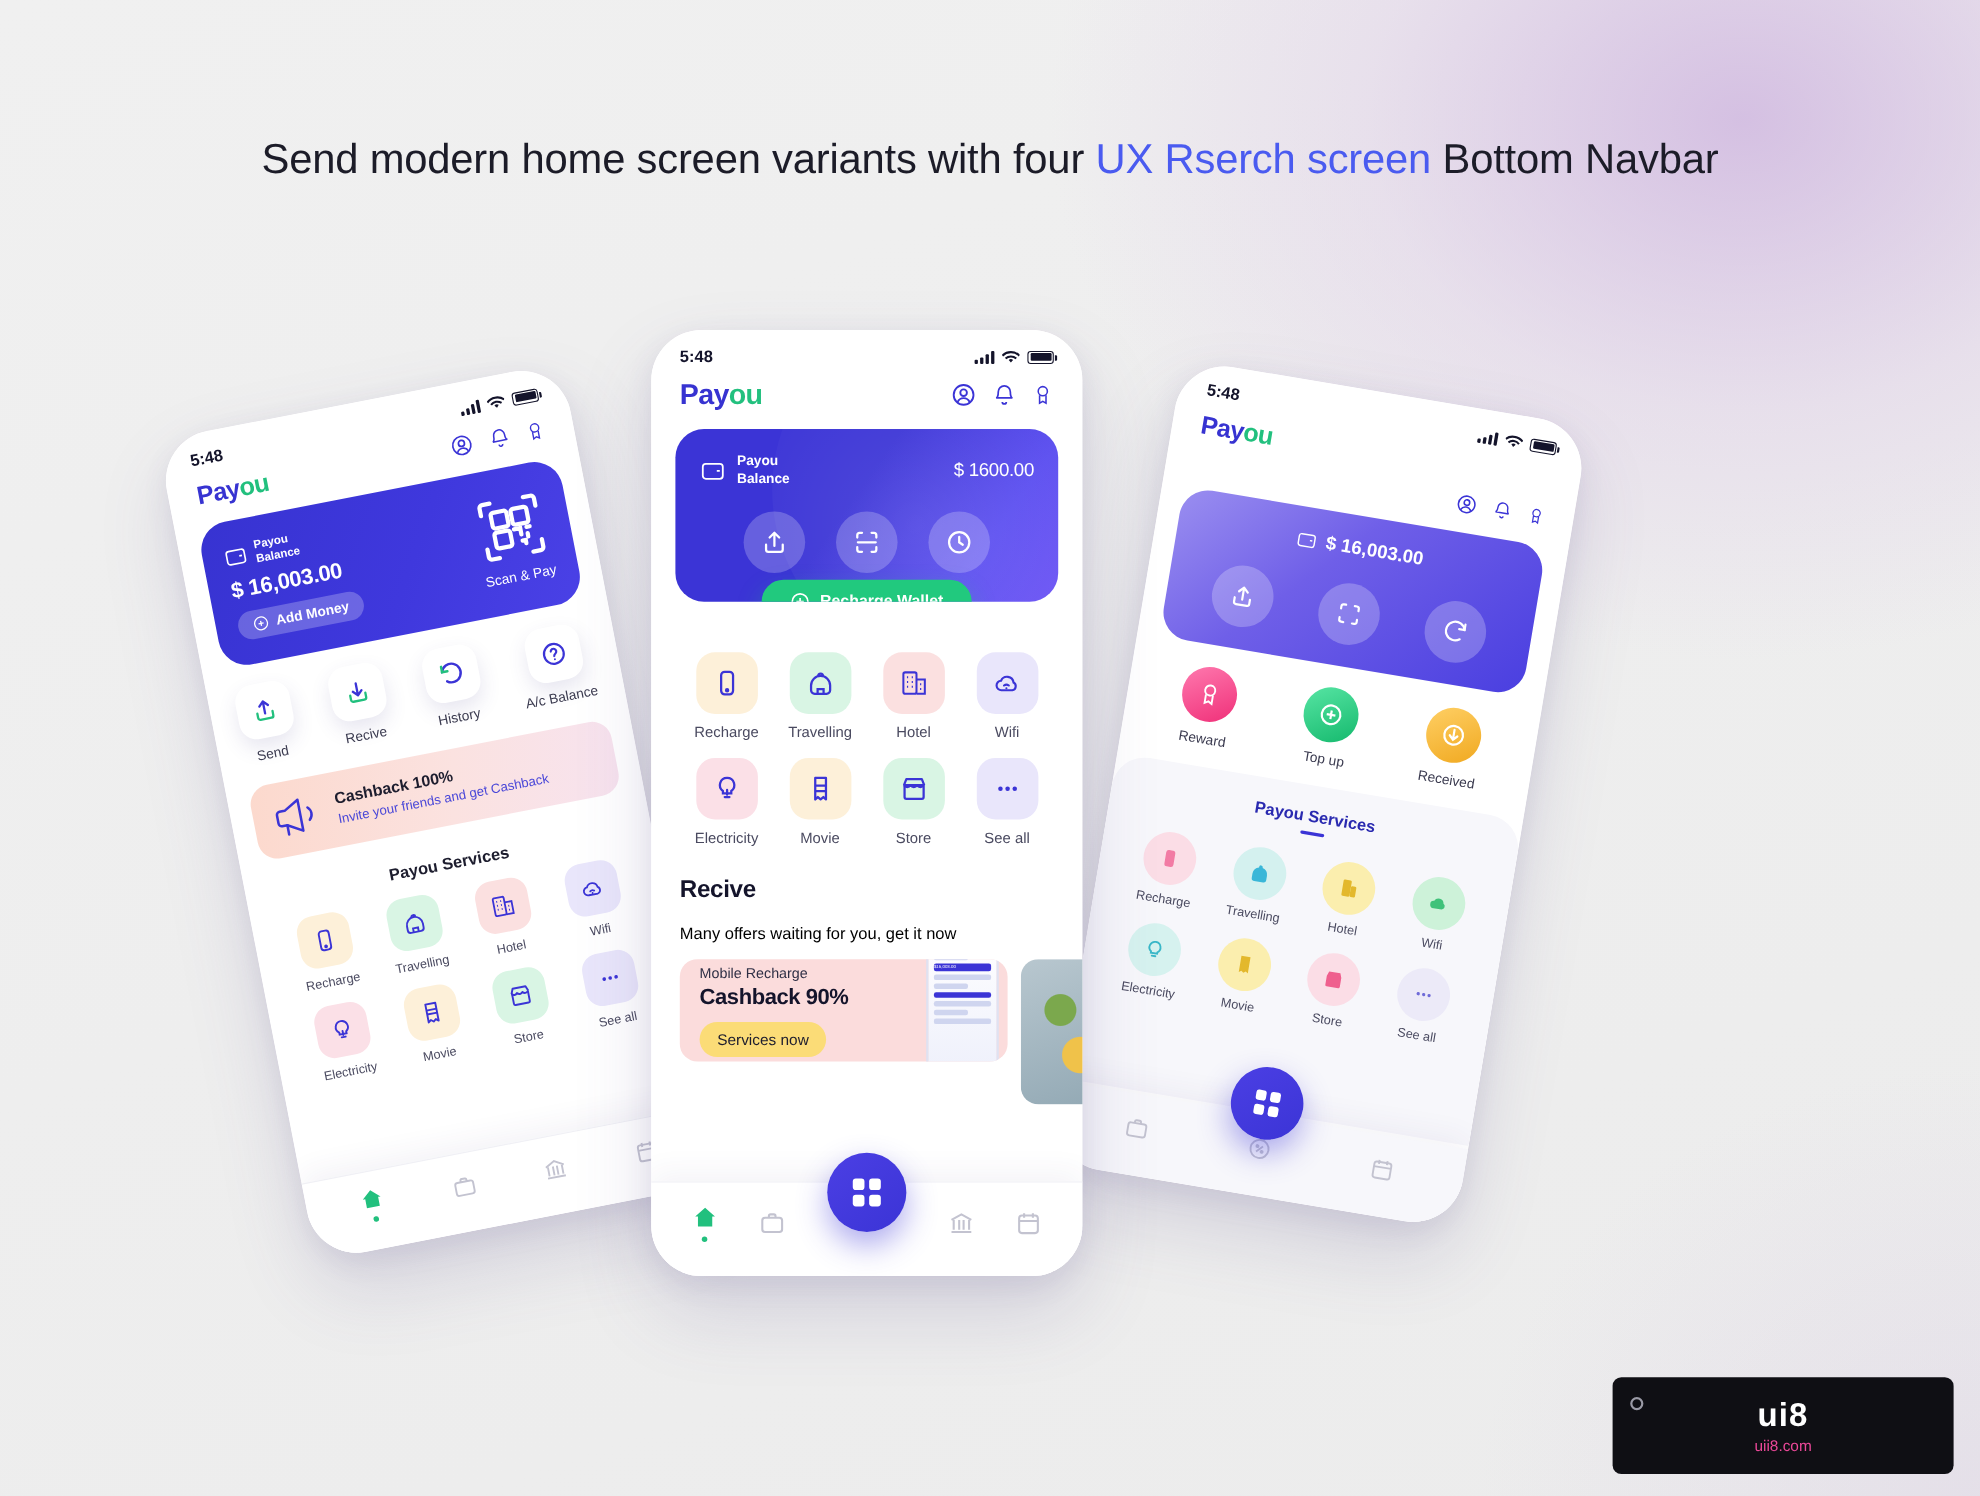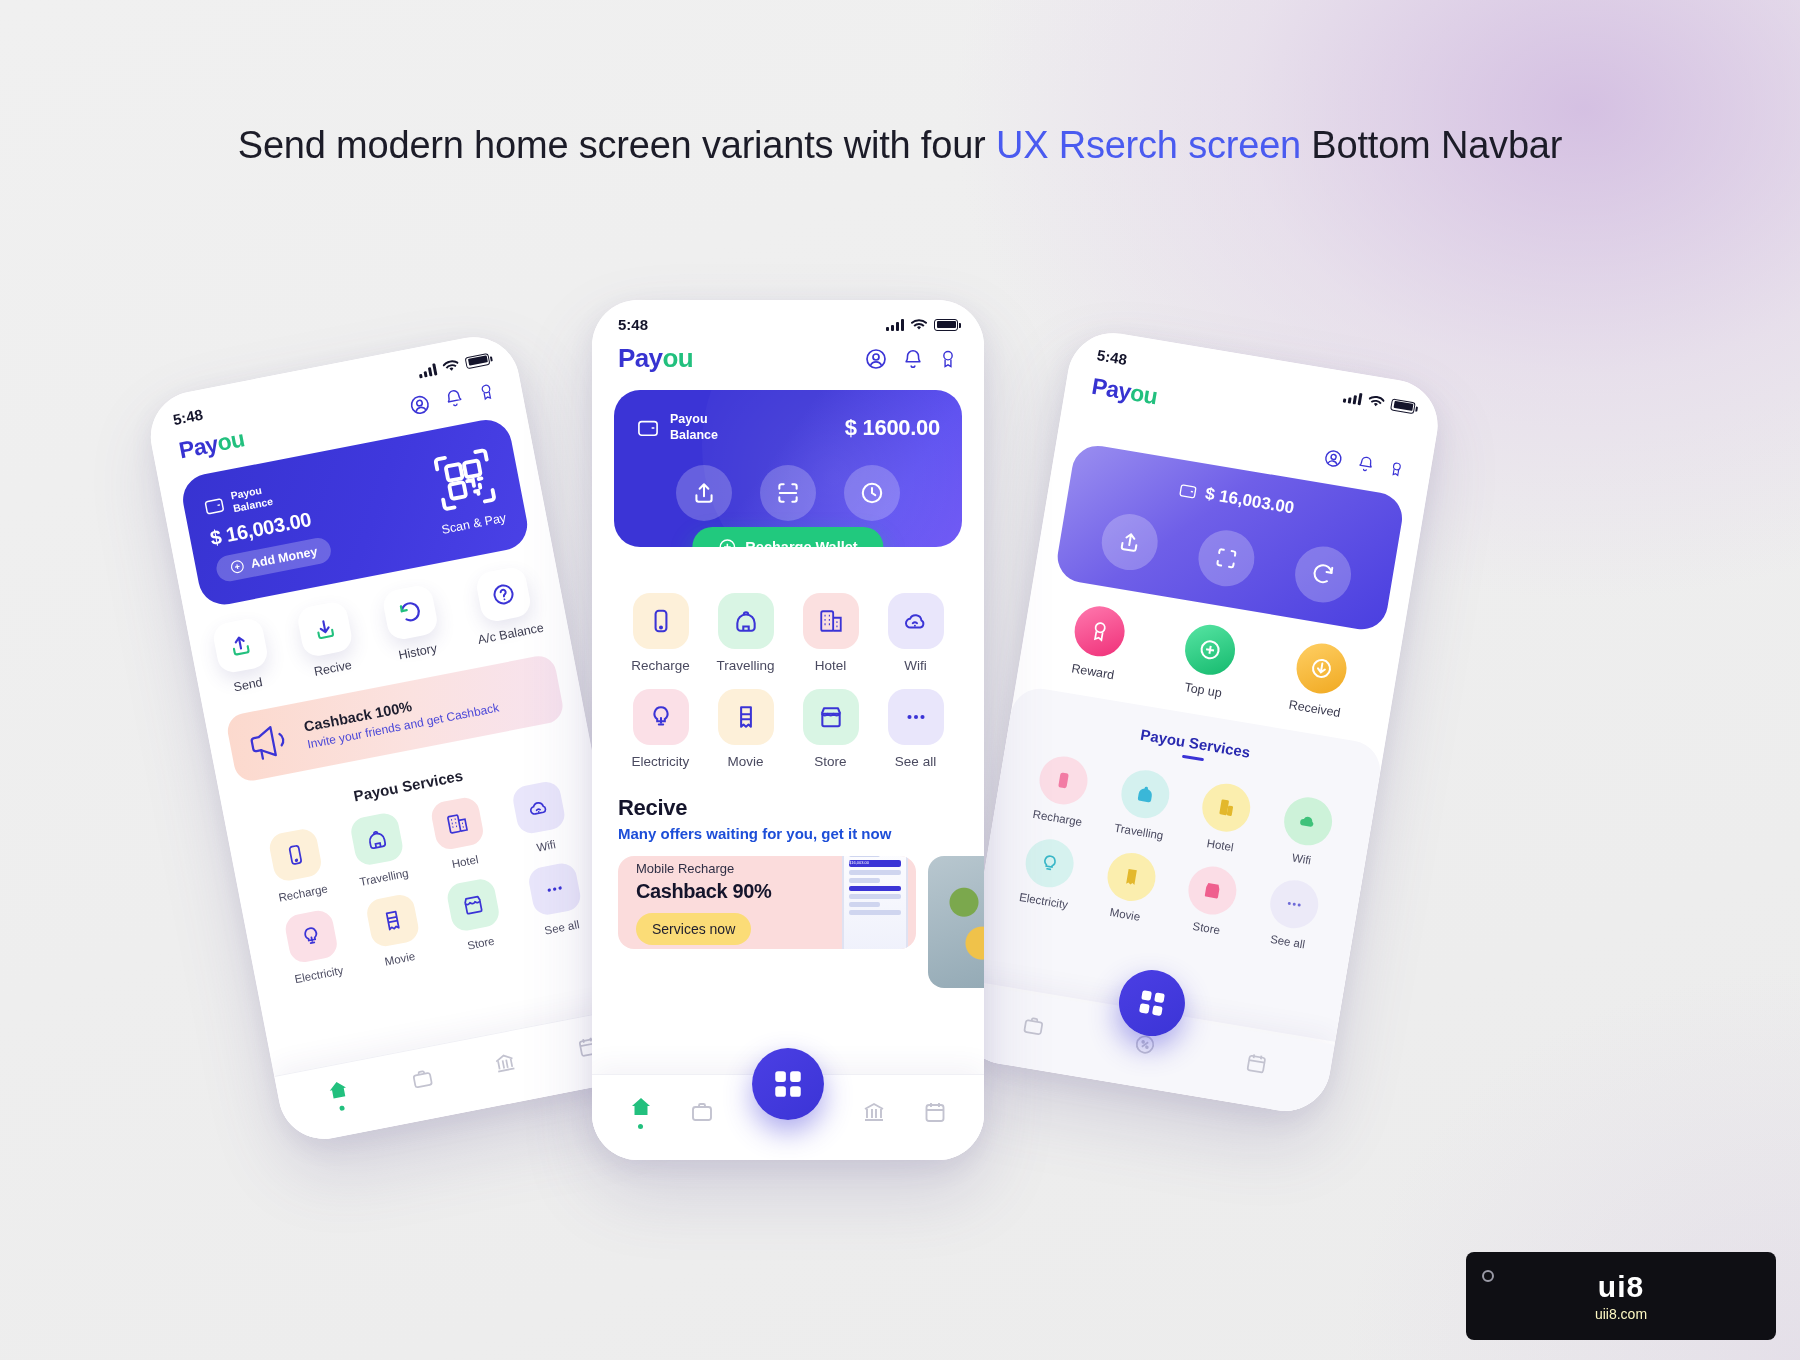--- a/index.html
+++ b/index.html
@@ -89,21 +89,21 @@
     position: relative; overflow: hidden;
   }
   .bal-card::before{
     content:""; position:absolute; width:330px;height:330px;border-radius:50%;
     right:-70px; top:-110px;
     background: radial-gradient(circle at 40% 60%, rgba(255,255,255,0.10), rgba(255,255,255,0) 70%);
   }
   .bal-top { display:flex; align-items:center; justify-content:space-between; position:relative; }
   .bal-label { display:flex; align-items:center; gap:10px; color:#fff; }
   .bal-label .txt { font-size:12.5px; font-weight:700; line-height:1.25; }
-  .bal-amount { color:#fff; font-size:22px; font-weight:700; letter-spacing:-0.3px; }
+  .bal-amount { color:#fff; font-size:17px; font-weight:400; letter-spacing:-0.3px; }
   .bal-actions { display:flex; gap:28px; justify-content:center; margin-top:22px; position:relative;}
   .circ-btn {
     width:56px;height:56px;border-radius:50%;
     background: rgba(255,255,255,0.22);
     display:flex;align-items:center;justify-content:center;
   }
   .recharge-wallet {
     position:absolute; left:50%; transform:translateX(-50%);
     bottom:-20px;
     background:#21c97e; color:#fff;
@@ -116,21 +116,21 @@
 
   
   .svc-grid { margin: 46px 26px 0 26px; display:grid; grid-template-columns: repeat(4,1fr); row-gap:16px; }
   .svc { display:flex; flex-direction:column; align-items:center; gap:9px; }
   .svc-tile { width:56px;height:56px;border-radius:17px; display:flex;align-items:center;justify-content:center; }
   .svc-label { font-size:13.5px; color:#4a4a60; }
 
   
   .offers { margin: 26px 26px 0 26px; }
   .offers h2 { font-size:22px; font-weight:800; color:#14142b; letter-spacing:-0.3px;}
-  .offers p { font-size:15px; color:#1d4ed8; margin-top:4px;font-weight:bold; }
+  .offers p { font-size:15px; color:#000000; margin-top:20px; }
   .offer-row { display:flex; gap:12px; margin-top:14px; }
   .offer-card {
     flex: 0 0 298px;
     background:#fbdcdc; border-radius:16px;
     padding:16px 0 16px 18px;
     display:flex; align-items:center; justify-content:space-between;
     overflow:hidden; position:relative; height:93px;
   }
   .offer-kicker { font-size:13px; color:#2f2f45; }
   .offer-title { font-size:20px; font-weight:800; color:#14142b; margin-top:4px; letter-spacing:-0.4px;}
@@ -236,21 +236,21 @@
   .rp-grid .bub { width:48px;height:48px;border-radius:50%;display:flex;align-items:center;justify-content:center;margin:0 auto; }
   .rp-grid .cap { font-size:11.5px; color:#4a4a60; text-align:center; margin-top:8px; }
 
   
   .watermark {
     position:absolute; right:24px; bottom:20px;
     width:310px; height:88px; background:#0f0f14; border-radius:8px;
     display:flex; align-items:center; justify-content:center; flex-direction:column; gap:2px;
   }
   .watermark .wm-main { color:#fff; font-size:30px; font-weight:700; letter-spacing:1px; }
-  .watermark .wm-sub { color:#fef9c3; font-size:14px; }
+  .watermark .wm-sub { color:#ec4899; font-size:14px; }
   .wm-ring { position:absolute; left:16px; top:18px; width:12px;height:12px;border:2px solid #9a9aa6;border-radius:50%; }
 </style>
 </head>
 <body>
 
 <div class="bg-wash"></div>
 
 <div class="headline">
   <span>Send modern home screen variants with four </span><span class="accent">UX Rserch screen</span><span> Bottom Navbar</span>
 </div>

